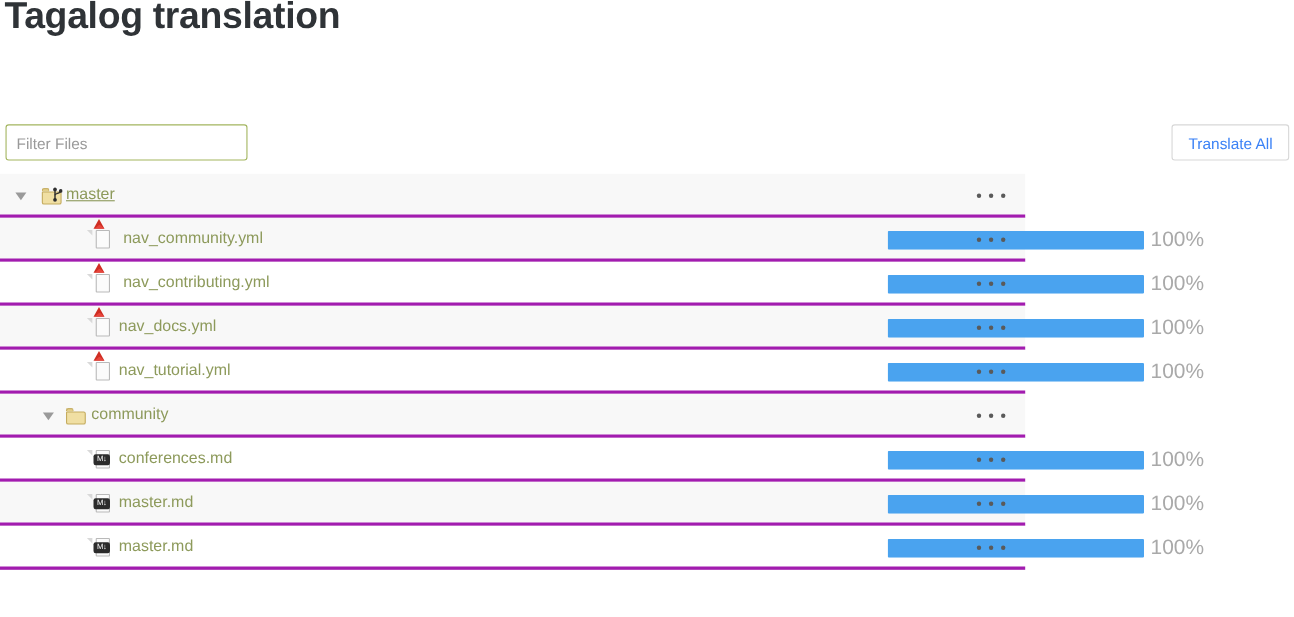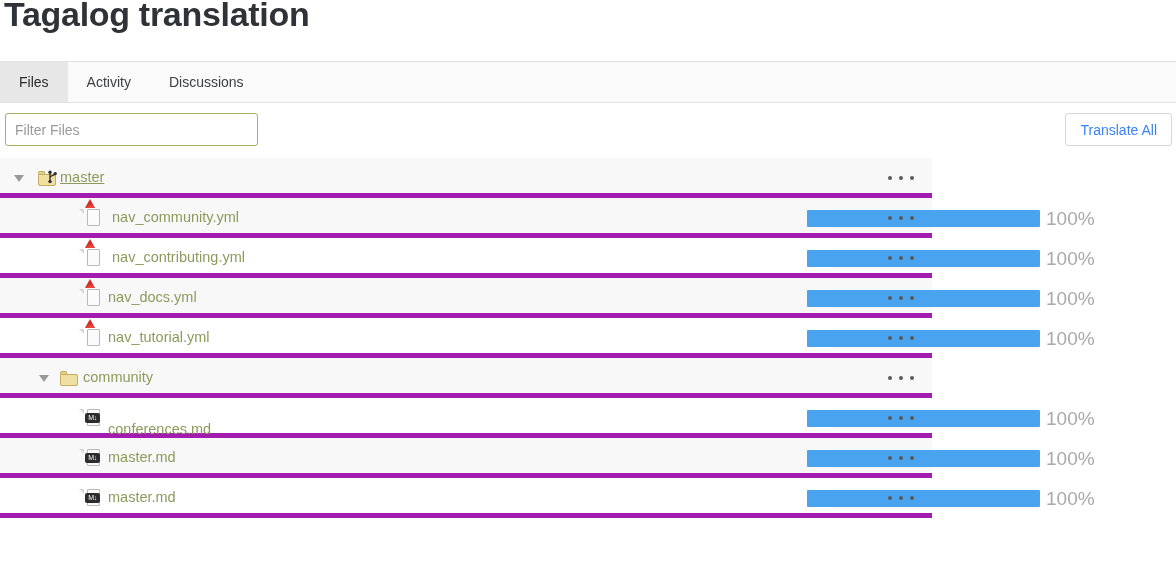--- a/index.html
+++ b/index.html
@@ -51,21 +51,21 @@
   
   .filterrow {
     position: absolute;
     top: 104px; left: 0;
     width: 1176px; height: 54px;
     background: #fff;
   }
   .filter-input {
     position: absolute;
     top: 9px; left: 5px;
-    width: 253px; height: 33px;
+    width: 220px; height: 33px;
     border: 1px solid #a3b55f;
     border-radius: 3px;
     padding: 4px 9px;
     font-size: 14px;
     color: #555;
     background: #fff;
     outline: none;
     font-family: "Liberation Sans", sans-serif;
   }
   .filter-input::placeholder { color: #9a9a9a; }
@@ -87,21 +87,21 @@
   
   .tree {
     position: absolute;
     top: 158px; left: 0;
     width: 1176px;
   }
   .row {
     position: relative;
     height: 40px;
     width: 932px;
-    border-bottom: 5px solid #a21caf;
+    border-bottom: 3px solid #a21caf;
     background: #ffffff;
     display: flex; align-items: center;
   }
   .row.stripe { background: #f8f8f8; }
 
   .caret {
     position: absolute;
     width: 0; height: 0;
     border-left: 5.5px solid transparent;
     border-right: 5.5px solid transparent;
@@ -199,25 +199,20 @@
   }
   .dots i { display:block; width:4px; height:4px; border-radius:50%; background:#5a5a5a; }
 </style>
 </head>
 <body>
 
 <div id="page-wrap">
 
   <h1 class="page-title">Tagalog translation</h1>
 
-  <div class="tabbar" id="tabbar">
-      <button class="tab active">Files</button>
-      <button class="tab">Activity</button>
-      <button class="tab">Discussions</button>
-    </div>
 
   <div class="filterrow">
     <input class="filter-input" type="text" autofocus="" placeholder="Filter Files" style="">
     <button class="translate-all">Translate All</button>
   </div>
 
   <div class="tree" id="tree">
       <div class="row stripe">
         <span class="caret" style="left: 14px;"></span>
         <span class="icon" style="left: 38px;">
@@ -302,21 +297,21 @@
         </span>
         <span class="label" style="left: 83px;">community</span>
         <span class="dots">
           <i></i>
           <i></i>
           <i></i>
         </span>
       </div>
       <div class="row">
         <span class="icon" style="left: 85px;"><span class="ic-md"><span class="sheet"></span><span class="fold"></span><span class="badge">M↓</span></span></span>
-        <span class="label" style="left: 108px; margin-top: 12px;">conferences.md</span>
+        <span class="label" style="left: 108px;">conferences.md</span>
         <div class="pbar-track">
           <div class="pbar-fill" style="width: 100%;"></div>
         </div>
         <span class="pct">100%</span>
         <span class="dots">
           <i></i>
           <i></i>
           <i></i>
         </span>
       </div>

